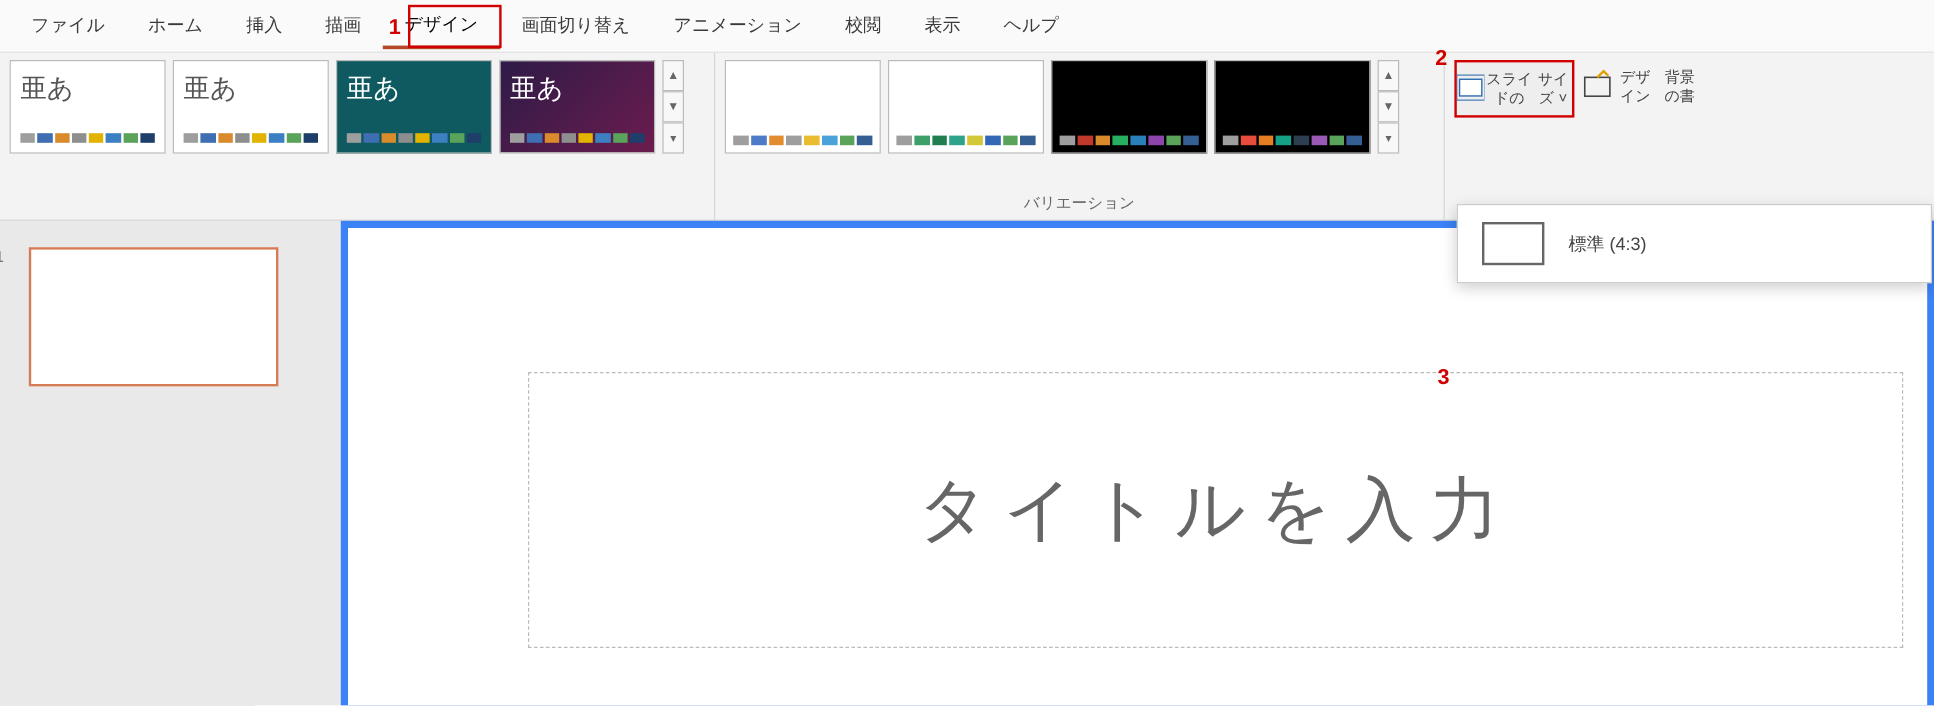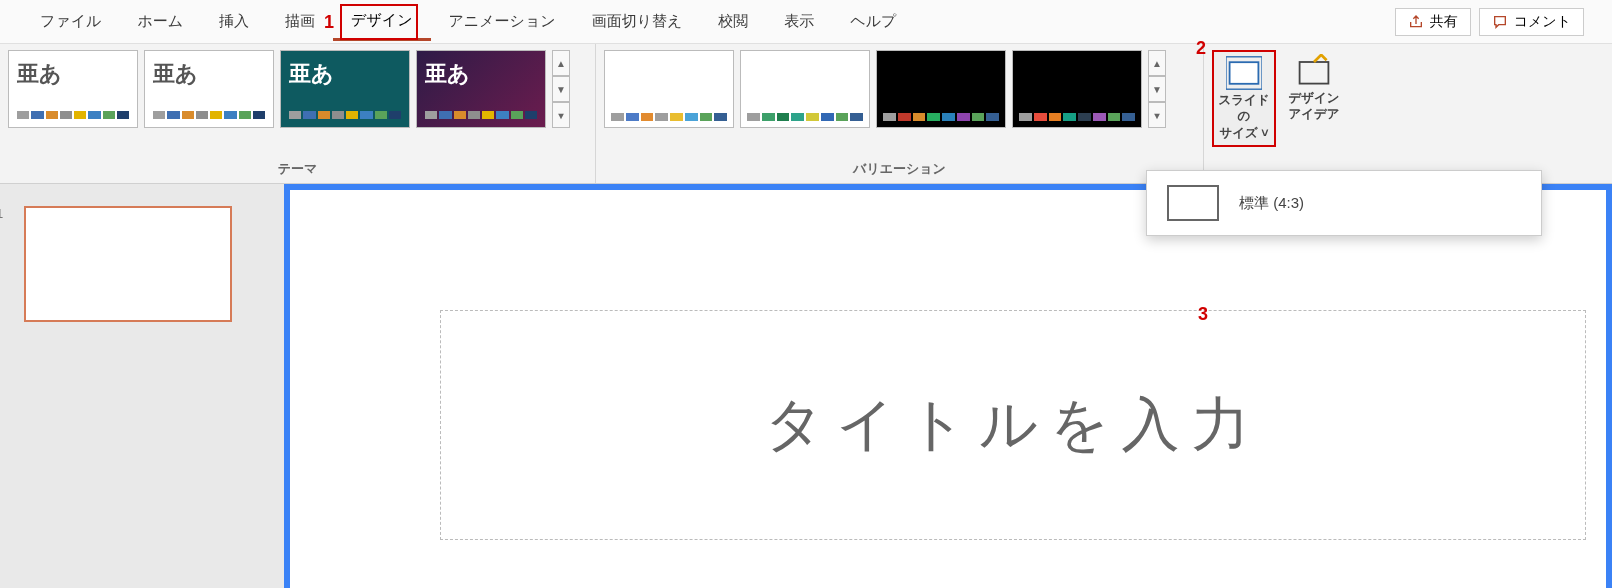--- a/index.html
+++ b/index.html
@@ -1,31 +1,31 @@
 <!DOCTYPE html>
 <html><head>
 <meta charset="utf-8">
 <style>
 * { box-sizing: border-box; margin: 0; padding: 0; font-family: "Yu Gothic UI", "Meiryo", sans-serif; }
 body { width: 1612px; height: 588px; background: #fff; overflow: hidden; font-size: 14px; }
 
 
-.tabs { display: flex; align-items: center; height: 44px; padding: 0 22px; background: #fafafa; border-bottom: 1px solid #e0e0e0; position: relative; }
+.tabs { display: flex; align-items: center; height: 44px; padding: 0 8px; background: #fafafa; border-bottom: 1px solid #e0e0e0; position: relative; }
 .tab { padding: 8px 18px; color: #3a3a3a; cursor: pointer; font-size: 15px; }
 .tab.active { border-bottom: 3px solid #b5472a; color: #000; font-weight: 500; }
 .tabs .right { margin-left: auto; display: flex; gap: 8px; padding-right: 6px; }
 .btn-outline { display: flex; align-items: center; gap: 6px; border: 1px solid #ccc; background: #fff; padding: 4px 12px; font-size: 14px; cursor: pointer; }
 .btn-outline .ico { width: 16px; height: 16px; }
 
 
 .callout { position: absolute; color: #d00000; font-weight: bold; font-size: 18px; z-index: 50; }
 
 
 .ribbon { display: flex; background: #f3f3f3; border-bottom: 1px solid #d0d0d0; height: 140px; }
-.group { border-right: 1px solid #d6d6d6; padding: 6px 8px 2px 8px; display: flex; flex-direction: column; font-weight: bold; }
+.group { border-right: 1px solid #d6d6d6; padding: 6px 8px 2px 8px; display: flex; flex-direction: column; }
 .group .row { display: flex; align-items: flex-start; gap: 6px; }
 .group .label { text-align: center; color: #666; font-size: 13px; margin-top: auto; padding: 3px 0; }
 
 
 .theme { width: 130px; height: 78px; background: #fff; border: 1px solid #bbb; display: flex; flex-direction: column; justify-content: space-between; padding: 8px 8px 8px 8px; cursor: pointer; }
 .theme .txt { font-size: 22px; color: #555; }
 .theme.dark1 { background: #0e5a60; }
 .theme.dark1 .txt { color: #fff; }
 .theme.dark2 { background: linear-gradient(135deg,#2e1b47,#6b1c4e); }
 .theme.dark2 .txt { color: #fff; }
@@ -40,73 +40,59 @@
 .var .sw:nth-child(1){background:#9e9e9e}.var .sw:nth-child(2){background:#4d7bc7}.var .sw:nth-child(3){background:#e28b2f}.var .sw:nth-child(4){background:#9e9e9e}.var .sw:nth-child(5){background:#e9bd2f}.var .sw:nth-child(6){background:#4aa3d8}.var .sw:nth-child(7){background:#5aa35a}.var .sw:nth-child(8){background:#355f93}
 .var.g2 .sw:nth-child(2){background:#3da06a}.var.g2 .sw:nth-child(3){background:#1f7f4e}.var.g2 .sw:nth-child(4){background:#2da38a}.var.g2 .sw:nth-child(5){background:#d2c838}.var.g2 .sw:nth-child(6){background:#3268b4}
 .var.b3 .sw:nth-child(2){background:#c0392b}.var.b3 .sw:nth-child(3){background:#d98b2b}.var.b3 .sw:nth-child(4){background:#27ae60}.var.b3 .sw:nth-child(5){background:#2980b9}.var.b3 .sw:nth-child(6){background:#8e44ad}
 .var.b4 .sw:nth-child(2){background:#e74c3c}.var.b4 .sw:nth-child(3){background:#e67e22}.var.b4 .sw:nth-child(4){background:#16a085}.var.b4 .sw:nth-child(5){background:#2c3e50}.var.b4 .sw:nth-child(6){background:#9b59b6}
 
 
 .gal-btns { display: flex; flex-direction: column; }
 .gal-btn { width: 18px; height: 26px; border: 1px solid #bbb; background: #f8f8f8; display: flex; align-items: center; justify-content: center; font-size: 10px; cursor: pointer; color: #666; }
 
 
-.cust-btn { display: flex; flex-direction: column; align-items: center; justify-content: center; width: 64px; cursor: pointer; padding: 4px 0; text-align: center; font-size: 12.5px; color: #444; line-height: 1.3; }
+.cust-btn { display: flex; align-items: center; justify-content: center; width: 100px; cursor: pointer; padding: 4px 0; text-align: center; font-size: 12.5px; color: #444; line-height: 1.3; }
 .cust-btn .ico { width: 36px; height: 34px; margin-bottom: 2px; }
 .cust-btn.open { border: 2px solid #d00000; background: #eee; }
 
 
 .workspace { display: flex; height: calc(588px - 44px - 140px); background: #e9e9e9; }
 .thumbs { width: 284px; padding: 22px 14px; }
 .slide-thumb { position: relative; }
 .slide-thumb .num { position: absolute; left: -18px; top: 0; color: #777; font-size: 13px; }
 .slide-thumb .box { width: 208px; height: 116px; background: #fff; border: 2px solid #d67b57; margin-left: 10px; }
 .editor { flex: 1; position: relative; background: #3b82f6; }
 .slide { position: absolute; left: 6px; top: 6px; right: 6px; bottom: 0; background: #fff; }
 .title-ph { position: absolute; left: 150px; right: 20px; top: 120px; height: 230px; border: 1px dashed #bbb; display: flex; align-items: center; justify-content: center; }
 .title-ph span { font-size: 58px; letter-spacing: 12px; color: #666; font-family: "Yu Gothic Light","Meiryo"; }
 
 
-.dropdown { position: absolute; left: 1146px; top: 170px; width: 396px; background: #fff; border: 1px solid #ccc; box-shadow: 0 4px 12px rgba(0,0,0,.2); z-index: 40; }
+.dropdown { position: absolute; left: 1214px; top: 170px; width: 396px; background: #fff; border: 1px solid #ccc; box-shadow: 0 4px 12px rgba(0,0,0,.2); z-index: 40; }
 .dd-item { display: flex; align-items: center; gap: 20px; padding: 14px 20px; cursor: pointer; font-size: 15px; color: #444; }
 .dd-item.sel { background: #e0e0e0; border: 2px solid #d00000; justify-content: center; }
 .dd-rect { width: 52px; height: 36px; border: 2px solid #666; background: #fff; }
 .dd-rect.wide { width: 60px; height: 34px; }
 
 
 .hl-box { position: absolute; border: 2px solid #d00000; pointer-events: none; z-index: 30; }
 </style>
 </head>
 <body>
 
 <div class="tabs">
   <div class="tab">ファイル</div>
   <div class="tab">ホーム</div>
   <div class="tab">挿入</div>
   <div class="tab">描画</div>
   <div class="tab active">デザイン</div>
+  <div class="tab">画面切り替え</div>
   <div class="tab">アニメーション</div>
-  <div class="tab">画面切り替え</div>
   <div class="tab">校閲</div>
   <div class="tab">表示</div>
   <div class="tab">ヘルプ</div>
-  <div class="right">
-    <button class="btn-outline">
-      <svg class="ico" viewBox="0 0 24 24" fill="none" stroke="#b5472a" stroke-width="2">
-          <path d="M4 12v7h16v-7M12 3v12M8 7l4-4 4 4"></path>
-        </svg>
-      <span>共有</span>
-    </button>
-    <button class="btn-outline">
-      <svg class="ico" viewBox="0 0 24 24" fill="none" stroke="#b5472a" stroke-width="2">
-          <path d="M4 4h16v12H10l-4 4v-4H4z"></path>
-        </svg>
-      <span>コメント</span>
-    </button>
-  </div>
 </div>
 
 <div class="callout" style="left:324px; top:12px;">1</div>
 <div class="hl-box" style="left:340px; top:4px; width:78px; height:36px;"></div>
 <div class="callout" style="left:1196px; top:38px;">2</div>
 <div class="callout" style="left:1198px; top:304px;">3</div>
 
 <div class="ribbon">
 
   <div class="group" style="width:596px;">
@@ -162,21 +148,20 @@
             <div class="sw"></div>
             <div class="sw"></div>
           </div>
       </div>
       <div class="gal-btns">
         <div class="gal-btn">▲</div>
         <div class="gal-btn">▼</div>
         <div class="gal-btn">▾</div>
       </div>
     </div>
-    <div class="label">テーマ</div>
   </div>
 
   <div class="group" style="width:608px;">
     <div class="row">
       <div class="var white">
           <div class="sw-row">
             <div class="sw"></div>
             <div class="sw"></div>
             <div class="sw"></div>
             <div class="sw"></div>
@@ -240,21 +225,21 @@
           </svg>
         <span>スライドの</span>
         <span>サイズ ˅</span>
       </div>
       <div class="cust-btn">
         <svg class="ico" viewBox="0 0 40 36">
             <rect x="4" y="8" width="32" height="24" fill="none" stroke="#444" stroke-width="2"></rect>
             <path d="M20 8 L28 0 L34 6" fill="none" stroke="#e2a100" stroke-width="3"></path>
           </svg>
         <span>デザイン</span>
-        <span>アイデア</span>
+        <span>背景の書</span>
       </div>
     </div>
   </div>
 </div>
 
 <div class="workspace">
   <div class="thumbs">
     <div class="slide-thumb">
       <div class="num">1</div>
       <div class="box"></div>

